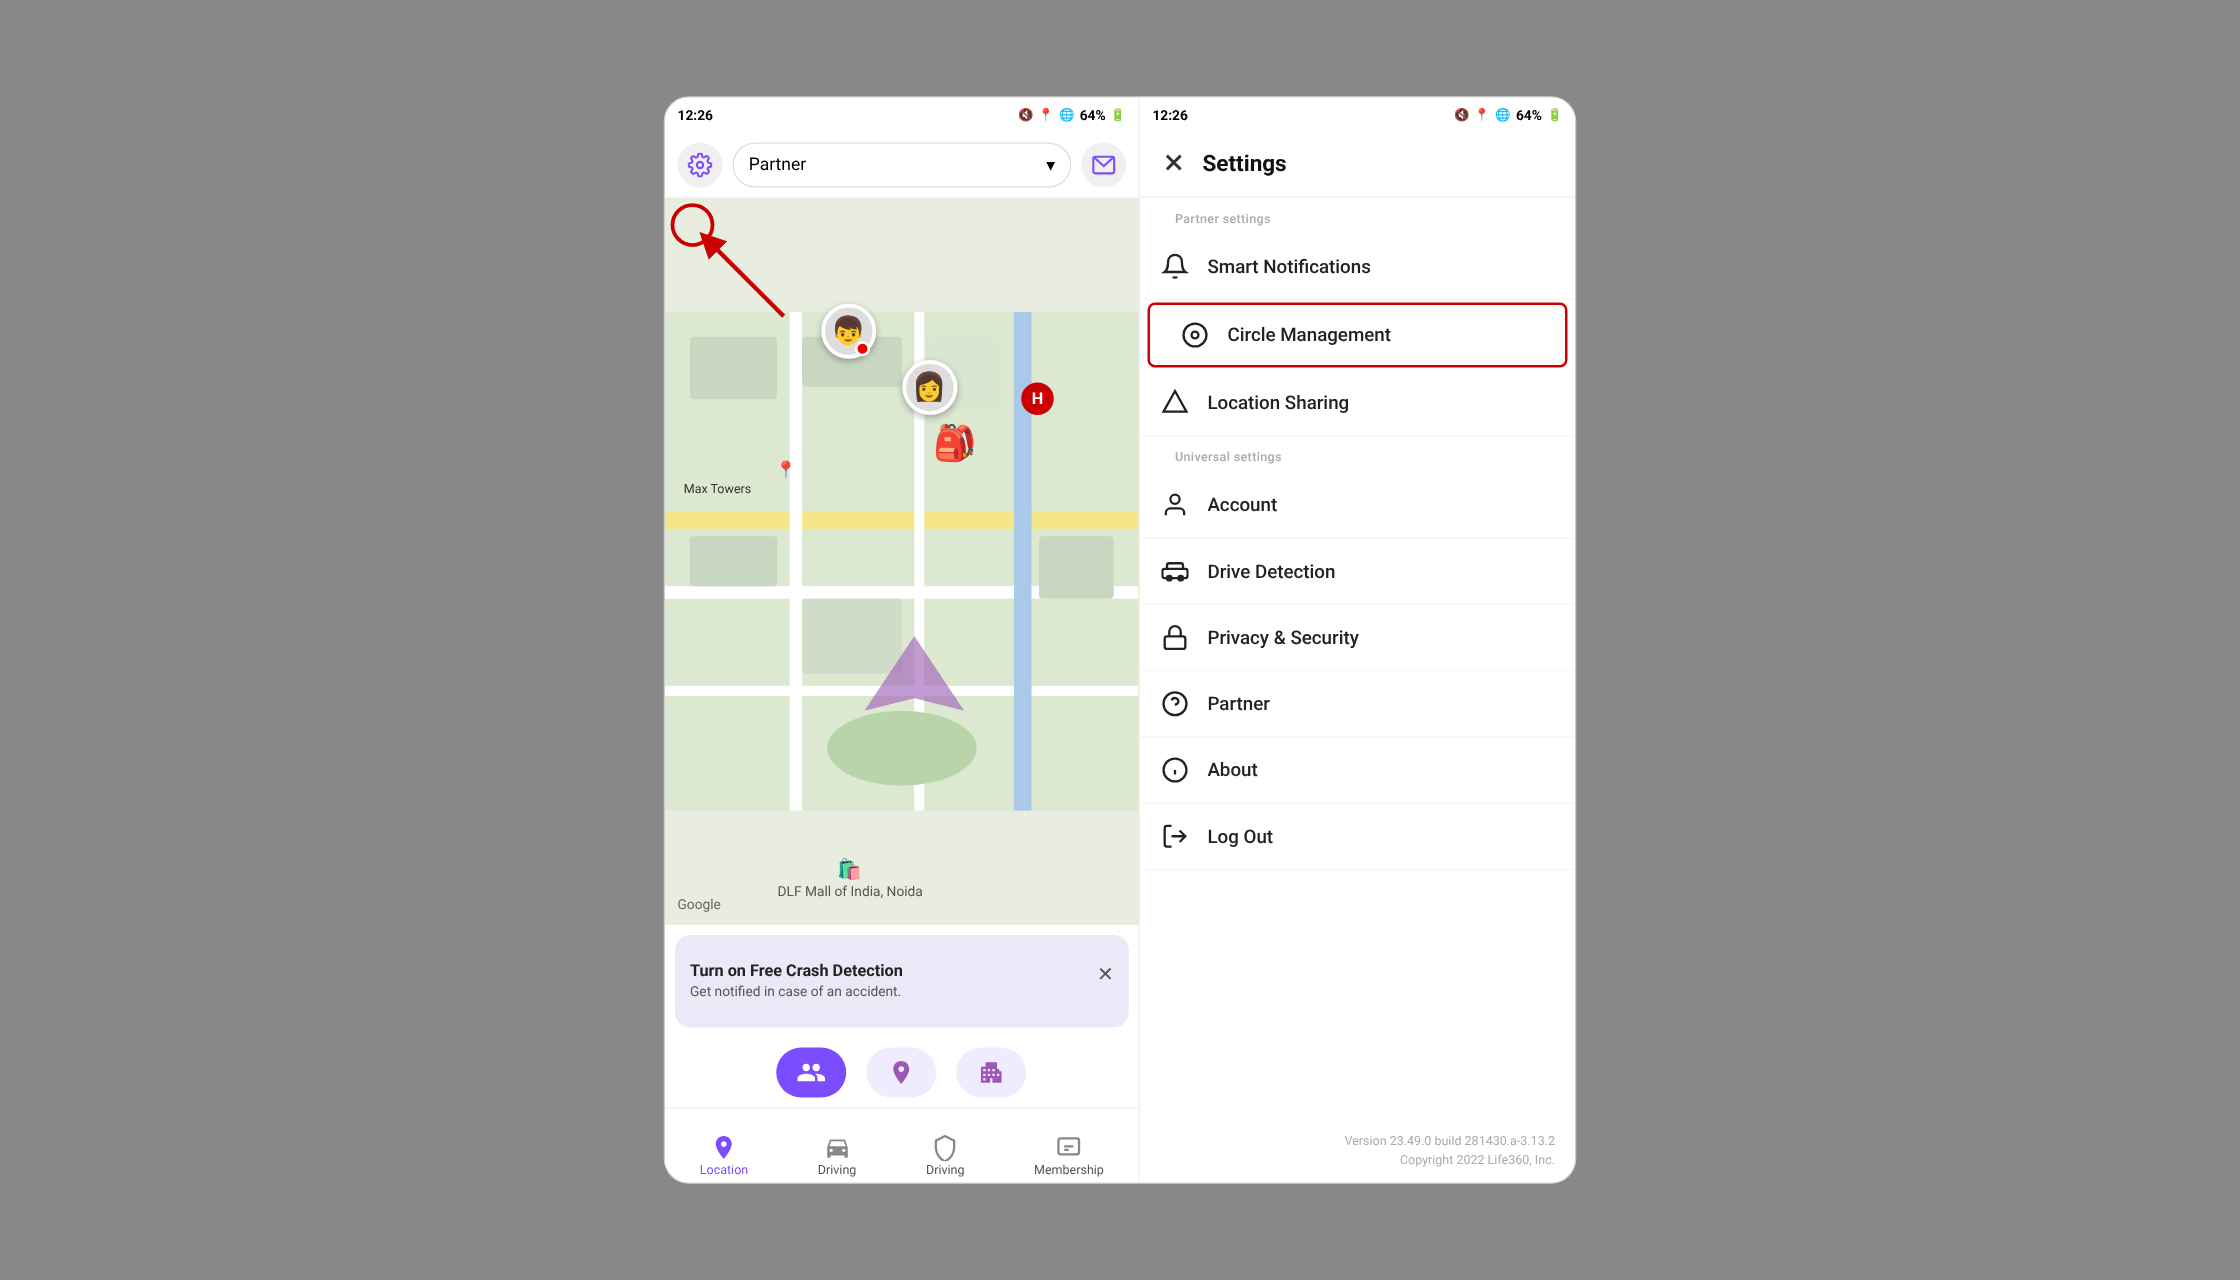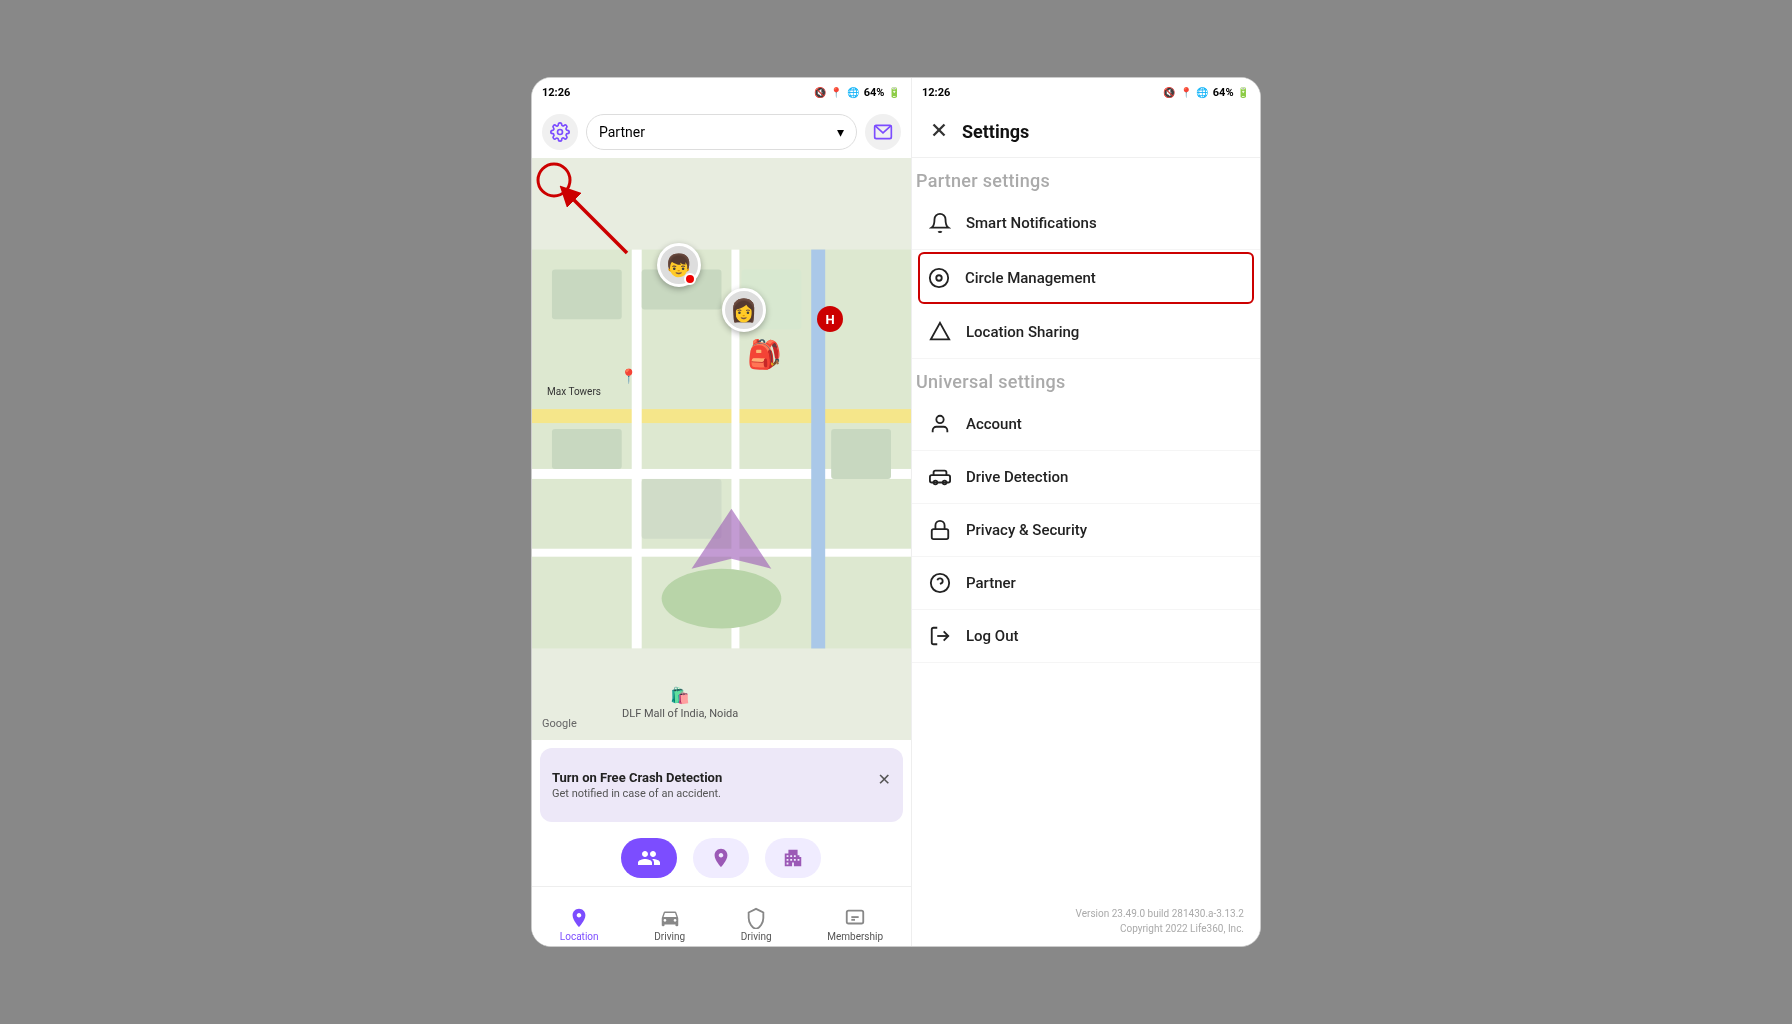--- a/index.html
+++ b/index.html
@@ -223,42 +223,42 @@
       font-weight: bold;
       color: #111;
     }
 
     .settings-list {
       flex: 1;
       overflow-y: auto;
     }
 
     .section-label {
-      padding: 12px 4px 6px;
-      font-size: 18px;
+      padding: 12px 28px 6px;
+      font-size: 10px;
       color: #aaa;
       font-weight: 500;
       letter-spacing: 0.3px;
     }
 
     .settings-item {
       display: flex;
       align-items: center;
       padding: 14px 16px;
       cursor: pointer;
       gap: 14px;
       border-bottom: 1px solid #f5f5f5;
       position: relative;
     }
 
     .settings-item.highlighted {
       border: 2.5px solid #cc0000;
       border-radius: 6px;
       margin: 2px 6px;
-      padding: 12px 7px;
+      padding: 12px 24px;
     }
 
     .settings-item-icon {
       width: 24px;
       height: 24px;
       display: flex;
       align-items: center;
       justify-content: center;
       color: #333;
     }
@@ -541,20 +541,30 @@
         <div class="settings-item-icon">
           <svg viewBox="0 0 24 24" fill="none" stroke="#222" stroke-width="2">
             <circle cx="12" cy="12" r="10"></circle>
             <path d="M9.09 9a3 3 0 0 1 5.83 1c0 2-3 3-3 3"></path>
             <line x1="12" y1="17" x2="12.01" y2="17"></line>
           </svg>
         </div>
         <span class="settings-item-label">Partner</span>
       </div>
 
+      <div class="settings-item">
+        <div class="settings-item-icon">
+          <svg viewBox="0 0 24 24" fill="none" stroke="#222" stroke-width="2">
+            <circle cx="12" cy="12" r="10"></circle>
+            <line x1="12" y1="8" x2="12" y2="8"></line>
+            <line x1="12" y1="12" x2="12" y2="16"></line>
+          </svg>
+        </div>
+        <span class="settings-item-label">About</span>
+      </div>
 
       <div class="settings-item">
         <div class="settings-item-icon">
           <svg viewBox="0 0 24 24" fill="none" stroke="#222" stroke-width="2">
             <path d="M9 21H5a2 2 0 0 1-2-2V5a2 2 0 0 1 2-2h4"></path>
             <polyline points="16 17 21 12 16 7"></polyline>
             <line x1="21" y1="12" x2="9" y2="12"></line>
           </svg>
         </div>
         <span class="settings-item-label">Log Out</span>

